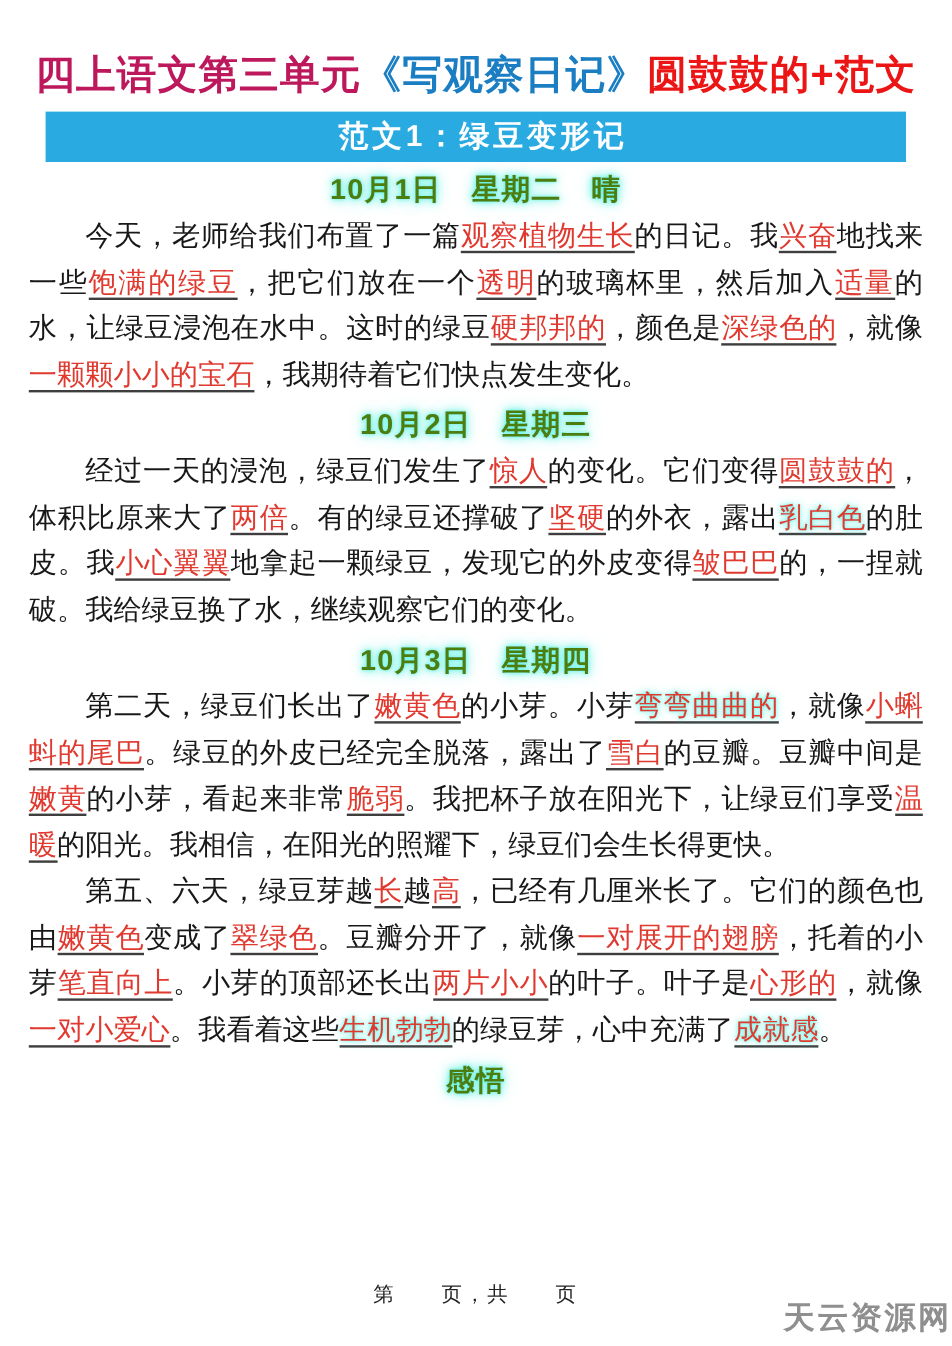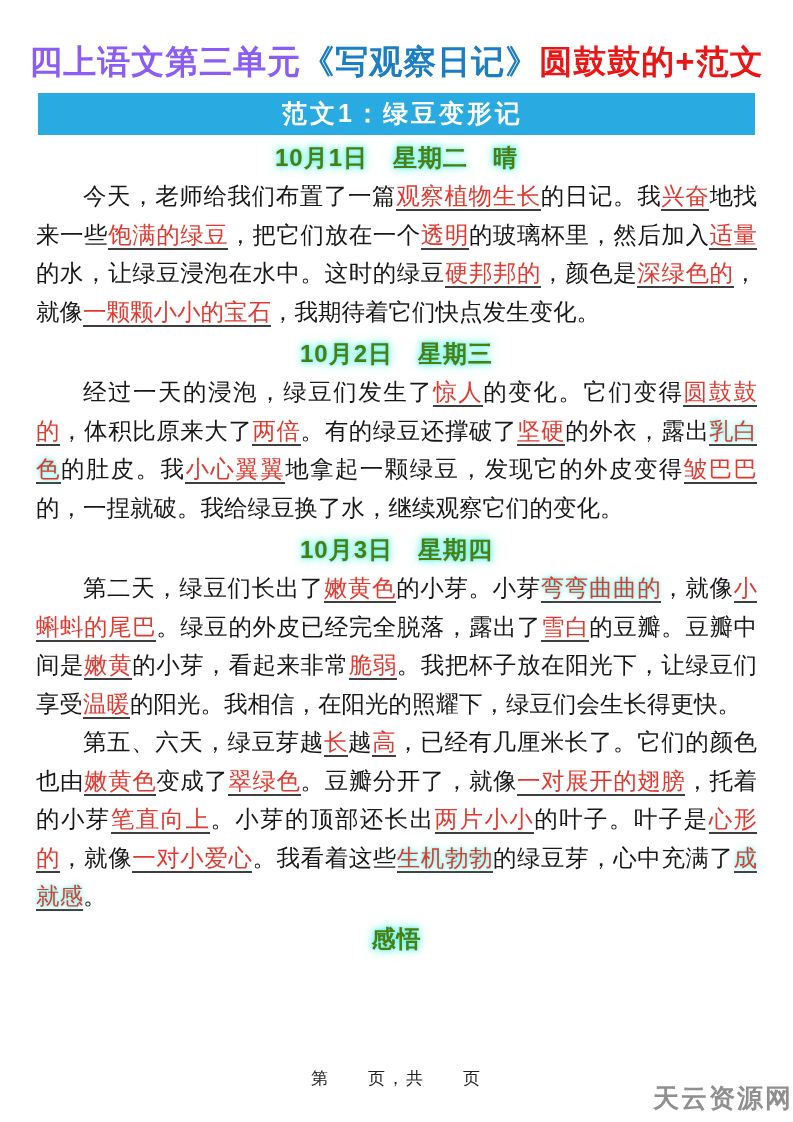--- a/index.html
+++ b/index.html
@@ -13,21 +13,21 @@
   }
   
   .doc-title{
     margin:40px 18px 4px 18px;
     text-align:center;
     font-size:33px;
     font-weight:bold;
     letter-spacing:1px;
     white-space:nowrap;
   }
-  .t-black{color:#8b5cf6;}
+  .t-black{color:#be185d;}
   .t-blue{color:#1b7ec2;}
   .t-red{color:#ec1515;}
   
   .banner{
     margin:8px 38px 2px 38px;
     background:#29abe2;
     color:#ffffff;
     text-align:center;
     font-size:25px;
     font-weight:bold;
@@ -39,21 +39,21 @@
     text-align:center;
     font-size:24px;
     font-weight:bold;
     color:#4d7c0f;
     margin:7px 0 3px 0;
     letter-spacing:1px;
     text-shadow:0 0 3px rgba(96,242,228,1),0 0 7px rgba(96,242,228,.95),0 0 12px rgba(96,242,228,.7);
   }
   
   .body-para{
-    margin:0 36px;
+    margin:0 24px;
     font-size:23.5px;
     line-height:38.5px;
     text-align:justify;
     text-indent:2em;
     color:#181818;
     font-weight:500;
   }
   .seg-red{
     color:#e03a30;
     border-bottom:2px solid #3e3e3e;

